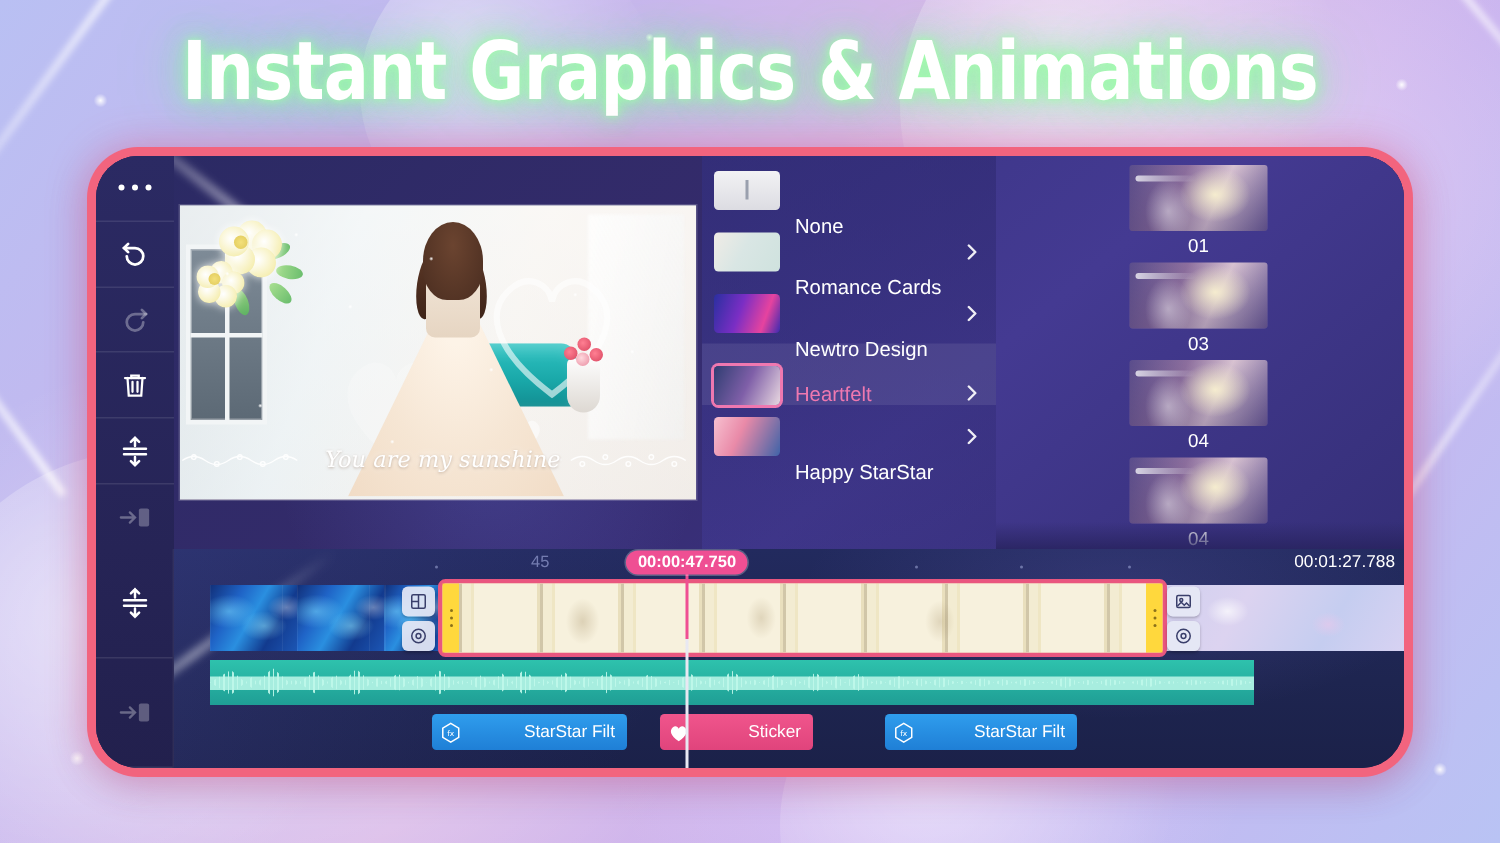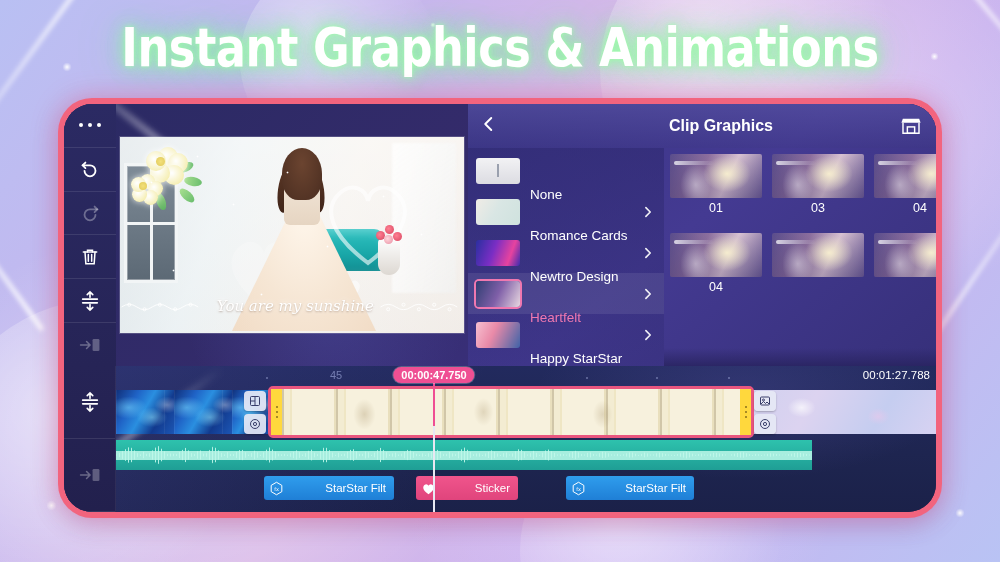--- a/index.html
+++ b/index.html
@@ -273,20 +273,21 @@
   }
   .cat-row {
     height: 41px; display: flex; align-items: center;
     padding: 0 10px 0 8px; gap: 10px;
     color: #ffffff; font-size: 13.5px;
     position: relative;
   }
   .cat-row.selected {
     background: rgba(255,255,255,.085);
     color: #ef78b0;
+    align-items: flex-end;
   }
   .cat-thumb {
     width: 44px; height: 26px; flex: 0 0 44px; border-radius: 3px;
     overflow: hidden; position: relative;
     background: #cfd3e6;
   }
   .cat-row.selected .cat-thumb { box-shadow: 0 0 0 2px #ef78b0; }
   .cat-thumb.none-thumb {
     background: linear-gradient(180deg,#f2f2f4,#dcdce2);
     display:flex; align-items:center; justify-content:center;
@@ -298,23 +299,23 @@
   .t-valentine { background: linear-gradient(115deg,#f7c0d0 0%,#e98aa8 40%,#3f63a8 100%); }
   .cat-label { flex: 1 1 auto; white-space: nowrap; overflow: hidden; margin-top: 47px; }
   .chev { color:#ffffff; opacity:.92; display:flex; }
   .cat-row.selected .chev { color:#ffffff; }
 
   
   #thumb-grid {
     flex: 1 1 auto;
     padding: 6px 8px 0 6px;
     display: grid;
-    grid-template-columns: 1fr 1fr 1fr;
+    grid-template-columns: 1fr;
     grid-auto-rows: 63px;
-    gap: 16px 10px;
+    gap: 2px 10px;
     overflow: hidden;
     align-content: start;
   }
   .grid-cell { display: flex; flex-direction: column; align-items: center; }
   .grid-img {
     width: 92px; height: 44px; border-radius: 2px;
     position: relative; overflow: hidden;
     background: linear-gradient(115deg,#5a4d8c 0%,#8d6f9e 35%,#d9c3d2 62%,#6b5b96 100%);
   }
   .grid-img::after {
@@ -344,20 +345,21 @@
     background: linear-gradient(180deg, rgba(53,47,120,0), rgba(40,35,95,.85));
     pointer-events:none;
   }
 
   
   #timeline {
     flex: 1 1 auto;
     position: relative;
     background: linear-gradient(180deg, #222a5e 0%, #1e2550 60%, #1b2149 100%);
     display: flex;
+    gap: 24px;
   }
   #timeline::before {
     content:""; position:absolute; inset:0; pointer-events:none;
     background:
       linear-gradient(118deg, rgba(90,90,190,.22) 0%, rgba(60,60,150,0) 45%),
       radial-gradient(ellipse 300px 120px at 78% 20%, rgba(120,110,210,.20), rgba(0,0,0,0) 70%);
   }
   #tl-left {
     width: 52px; flex: 0 0 52px; position: relative; z-index:2;
     background: linear-gradient(180deg,#262456,#22204d);
@@ -715,45 +717,20 @@
                   <circle cx="92" cy="11" r="2"></circle>
                 <circle cx="32" cy="5" r="2"></circle>
                   <circle cx="72" cy="5" r="2"></circle>
               </svg>
             </span>
           </div>
         </div>
       </div>
 
       <div id="right-panel">
-        <div id="panel-header">
-          <div id="back-btn">
-            <span>
-              <svg width="18" height="18" viewBox="0 0 24 24" fill="none" stroke="currentColor" stroke-width="2.6" stroke-linecap="round" stroke-linejoin="round">
-                  <path d="M15 4 L7 12 L15 20"></path>
-                </svg>
-            </span>
-          </div>
-          <div id="panel-title">Clip Graphics</div>
-          <div id="header-actions">
-            <span class="hdr-icon">
-              <svg width="22" height="20" viewBox="0 0 24 22" fill="none" stroke="currentColor" stroke-width="1.6">
-                <path d="M3 3 h18 l1.5 4.5 H1.5 Z" fill="currentColor" stroke="none"></path>
-                <path d="M3.2 7.5 V19 h17.6 V7.5"></path>
-                <rect x="8" y="12" width="8" height="7"></rect>
-              </svg>
-            </span>
-            <span class="hdr-icon">
-              <svg width="26" height="26" viewBox="0 0 26 26" fill="none" stroke="currentColor" stroke-width="1.7">
-                <circle cx="13" cy="13" r="11"></circle>
-                <path d="M7.5 13.2 L11.3 17 L18.5 9.4" stroke-linecap="round" stroke-linejoin="round"></path>
-              </svg>
-            </span>
-          </div>
-        </div>
 
         <div id="panel-body">
 
           <div id="category-list">
             <div class="cat-row">
               <span class="cat-thumb none-thumb">
                   <i></i>
                 </span>
               <span class="cat-label">None</span>
             </div>

